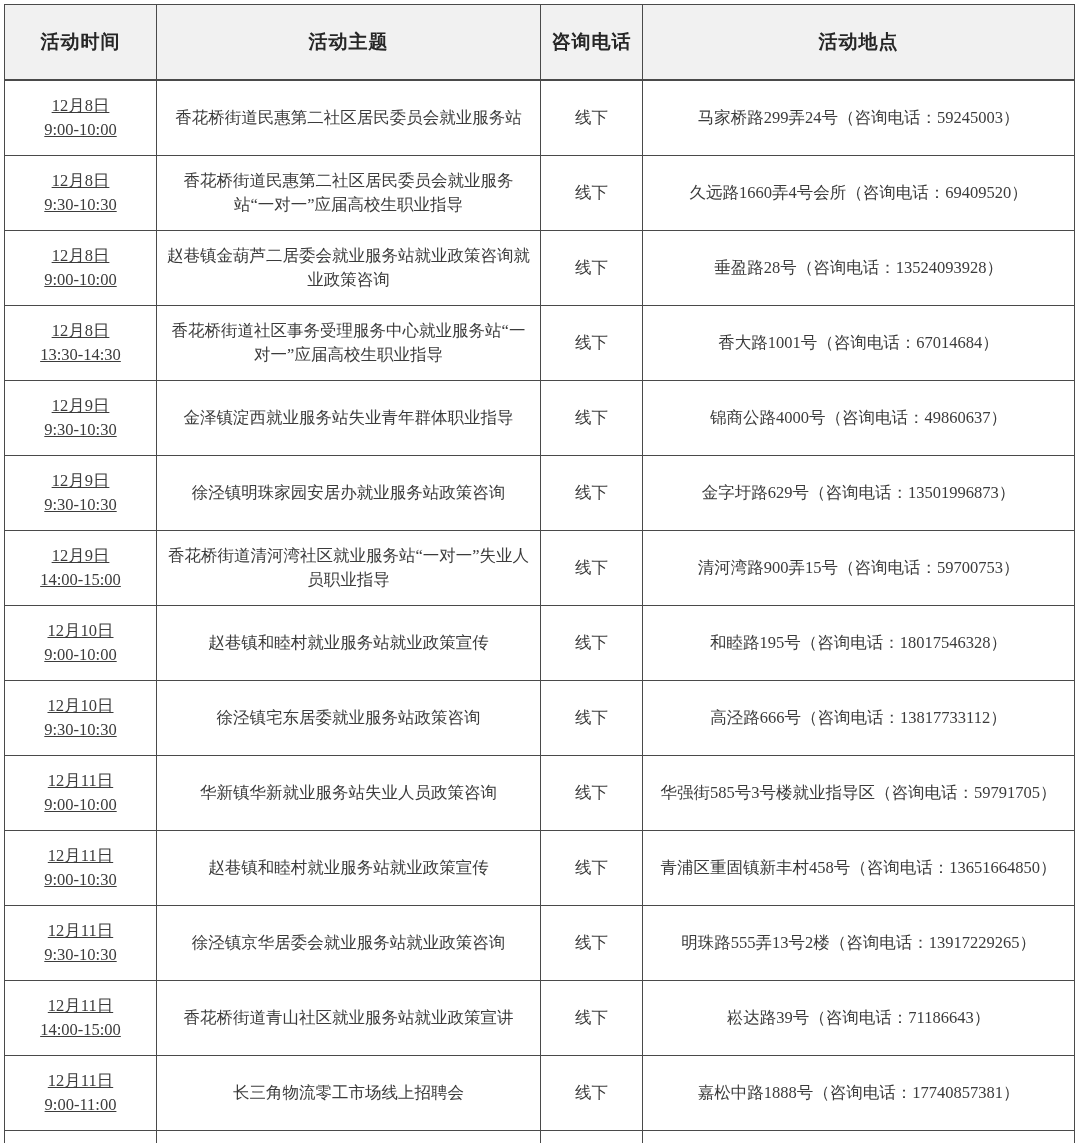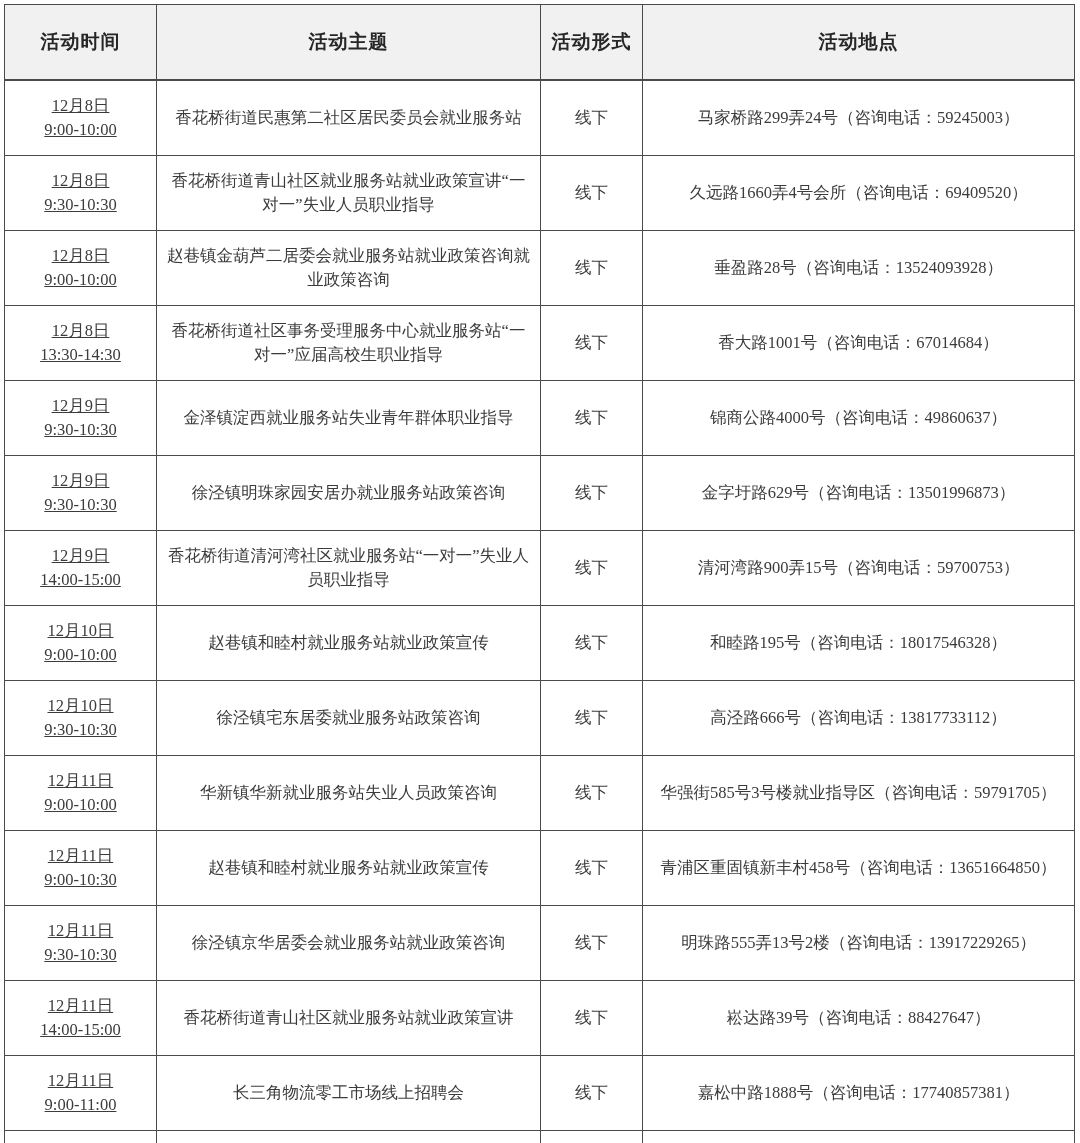--- a/index.html
+++ b/index.html
@@ -84,36 +84,36 @@
     <colgroup>
       <col class="c-time">
       <col class="c-topic">
       <col class="c-form">
       <col class="c-place">
     </colgroup>
     <thead>
       <tr>
         <th>活动时间</th>
         <th>活动主题</th>
-        <th>活动形式</th>
+        <th>咨询电话</th>
         <th>活动地点</th>
       </tr>
     </thead>
     <tbody id="schedule-body">
         <tr>
           <td class="cell-time">12月8日
 9:00-10:00</td>
           <td class="cell-topic">香花桥街道民惠第二社区居民委员会就业服务站</td>
           <td class="cell-form">线下</td>
           <td class="cell-place">马家桥路299弄24号（咨询电话：59245003）</td>
         </tr>
         <tr>
           <td class="cell-time">12月8日
 9:30-10:30</td>
-          <td class="cell-topic">香花桥街道青山社区就业服务站就业政策宣讲“一对一”失业人员职业指导</td>
+          <td class="cell-topic">香花桥街道民惠第二社区居民委员会就业服务站“一对一”应届高校生职业指导</td>
           <td class="cell-form">线下</td>
           <td class="cell-place">久远路1660弄4号会所（咨询电话：69409520）</td>
         </tr>
         <tr>
           <td class="cell-time">12月8日
 9:00-10:00</td>
           <td class="cell-topic">赵巷镇金葫芦二居委会就业服务站就业政策咨询就业政策咨询</td>
           <td class="cell-form">线下</td>
           <td class="cell-place">垂盈路28号（咨询电话：13524093928）</td>
         </tr>
@@ -178,21 +178,21 @@
 9:30-10:30</td>
           <td class="cell-topic">徐泾镇京华居委会就业服务站就业政策咨询</td>
           <td class="cell-form">线下</td>
           <td class="cell-place">明珠路555弄13号2楼（咨询电话：13917229265）</td>
         </tr>
         <tr>
           <td class="cell-time">12月11日
 14:00-15:00</td>
           <td class="cell-topic">香花桥街道青山社区就业服务站就业政策宣讲</td>
           <td class="cell-form">线下</td>
-          <td class="cell-place">崧达路39号（咨询电话：88427647）</td>
+          <td class="cell-place">崧达路39号（咨询电话：71186643）</td>
         </tr>
         <tr>
           <td class="cell-time">12月11日
 9:00-11:00</td>
           <td class="cell-topic">长三角物流零工市场线上招聘会</td>
           <td class="cell-form">线下</td>
           <td class="cell-place">嘉松中路1888号（咨询电话：17740857381）</td>
         </tr>
         <tr>
           <td class="cell-time">12月12日

